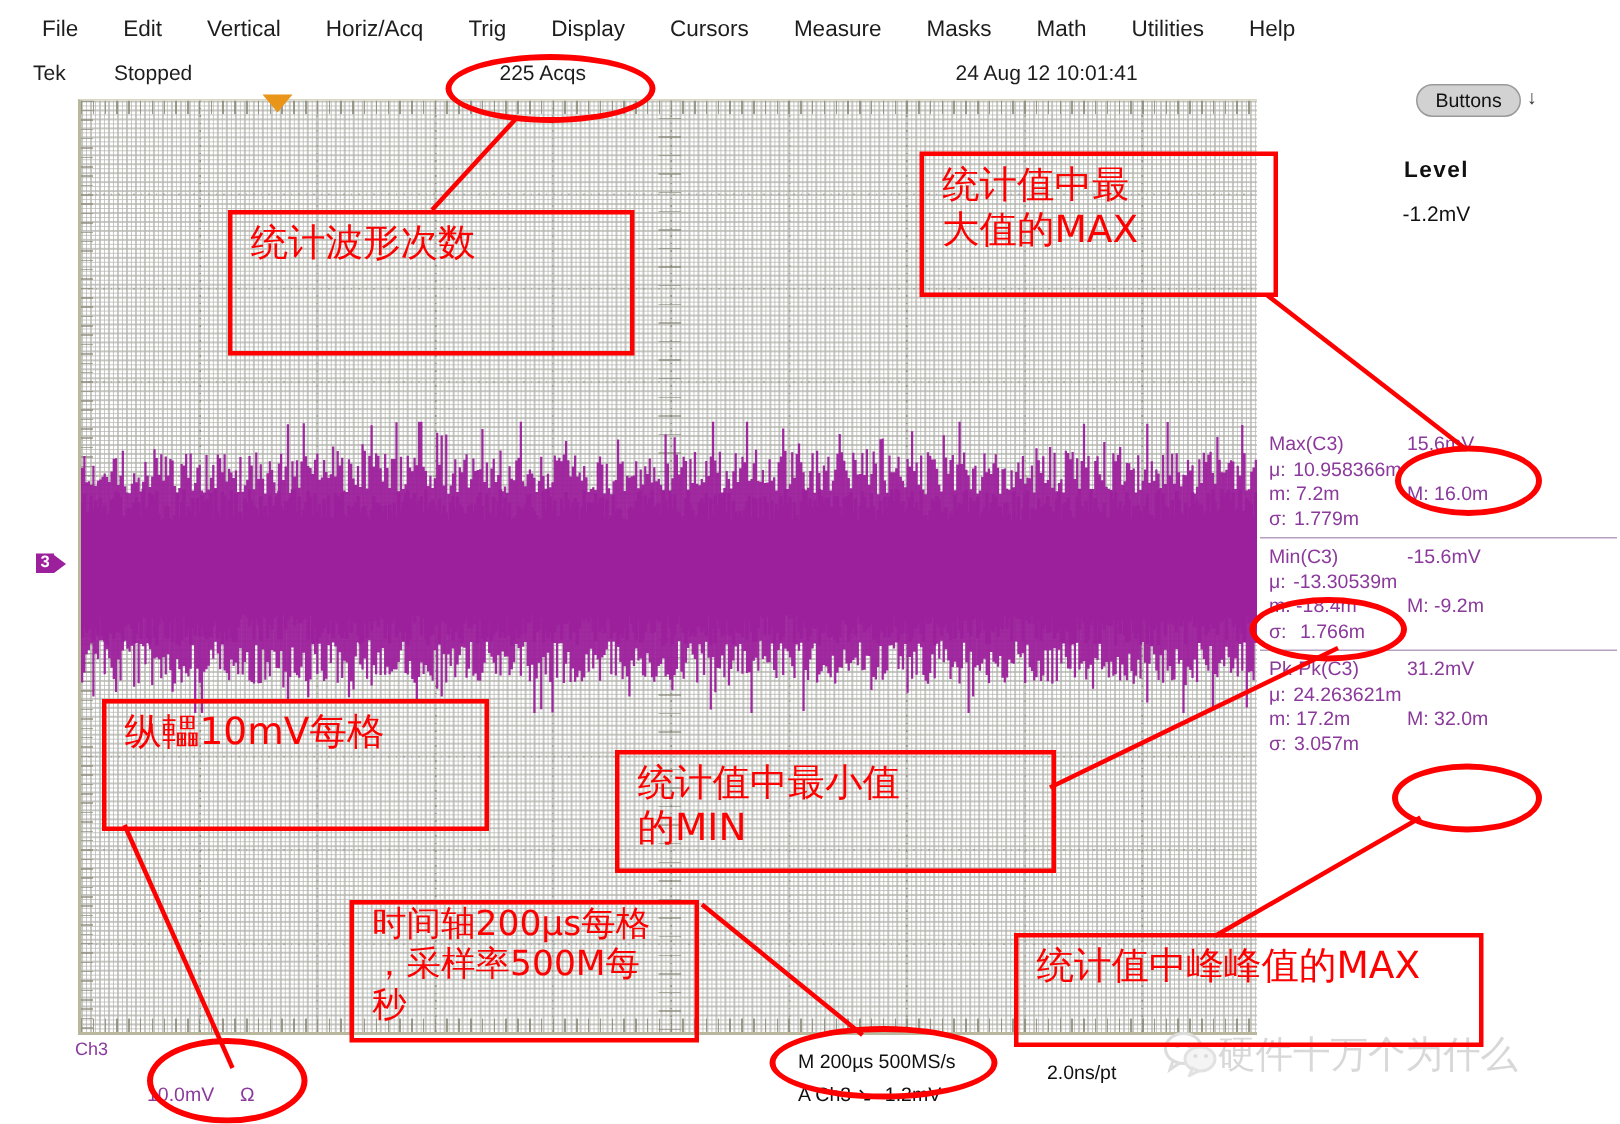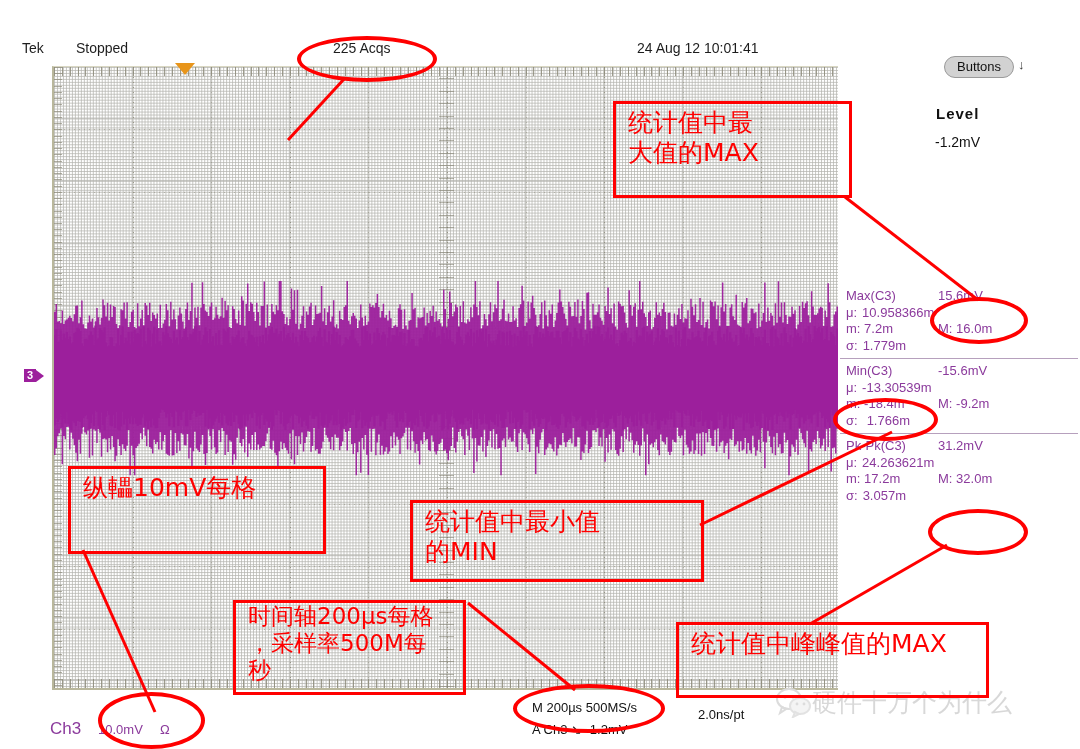--- a/index.html
+++ b/index.html
@@ -172,21 +172,21 @@
   .meas-val  { }
   .meas-mm   { display:flex; }
   .meas-m    { width: 92px; }
   .meas-M    { }
   .meas-sep  {
     border-top: 1px solid #b6a0bd;
     margin: 3px 0 4px 0;
   }
 
   
-  .bot-ch3    { position:absolute; left: 50px;  top: 692px; font-size: 17px; color:#8b3a9c;margin-top:27px; }
+  .bot-ch3    { position:absolute; left: 50px;  top: 692px; font-size: 12px; color:#8b3a9c; }
   .bot-chv    { position:absolute; left: 98px;  top: 722px; font-size: 13px; color:#8b3a9c; }
   .bot-ohm    { position:absolute; left: 160px; top: 722px; font-size: 13px; color:#8b3a9c; }
   .bot-horiz  { position:absolute; left: 532px; top: 700px; font-size: 13px; color:#111; white-space:nowrap; }
   .bot-trig   { position:absolute; left: 532px; top: 722px; font-size: 13px; color:#111; white-space:nowrap; }
   .bot-rate   { position:absolute; left: 698px; top: 707px; font-size: 13px; color:#111; white-space:nowrap; }
 
   
   .anno-box {
     position: absolute;
     border: 3px solid #ff0000;
@@ -225,20 +225,34 @@
     font-size: 25px;
     color: #d8d8d8;
     white-space: nowrap;
   }
 </style>
 </head>
 <body>
 
 <div id="root">
 
+  <div class="menubar">
+    <span class="menu-item">File</span>
+    <span class="menu-item">Edit</span>
+    <span class="menu-item">Vertical</span>
+    <span class="menu-item">Horiz/Acq</span>
+    <span class="menu-item">Trig</span>
+    <span class="menu-item">Display</span>
+    <span class="menu-item">Cursors</span>
+    <span class="menu-item">Measure</span>
+    <span class="menu-item">Masks</span>
+    <span class="menu-item">Math</span>
+    <span class="menu-item">Utilities</span>
+    <span class="menu-item">Help</span>
+  </div>
 
   <div class="statusline">
     <span class="st-tek">Tek</span>
     <span class="st-stop">Stopped</span>
     <span class="st-acqs">225 Acqs</span>
     <span class="st-date">24 Aug 12 10:01:41</span>
   </div>
 
   <div class="buttons-pill">Buttons</div>
   <div class="buttons-tail">↓</div>
@@ -391,20 +405,21 @@
     <line x1="468" y1="603" x2="575" y2="690" stroke="#ff0000" stroke-width="3"></line>
   </svg>
 
   <div class="anno-ellipse" style="left:297px; top:36px;  width:140px; height:46px;"></div>
   <div class="anno-ellipse" style="left:930px; top:297px; width:98px;  height:47px;"></div>
   <div class="anno-ellipse" style="left:833px; top:398px; width:105px; height:43px;"></div>
   <div class="anno-ellipse" style="left:928px; top:509px; width:100px; height:46px;"></div>
   <div class="anno-ellipse" style="left:98px;  top:692px; width:107px; height:57px;"></div>
   <div class="anno-ellipse" style="left:513px; top:684px; width:152px; height:49px;"></div>
 
+  <div class="anno-box" style="left:152px; top:140px; width:271px; height:97px;">统计波形次数</div>
 
   <div class="anno-box" style="left:613px; top:101px; width:239px; height:97px;">统计值中最
 大值的MAX</div>
 
   <div class="anno-box" style="left:68px;  top:466px; width:258px; height:88px;">纵轠10mV每格</div>
 
   <div class="anno-box" style="left:410px; top:500px; width:294px; height:82px;">统计值中最小值
 的MIN</div>
 
   <div class="anno-box" style="left:233px; top:600px; width:233px; height:95px; font-size:23px; line-height:27px; padding-top:0;">时间轴200µs每格

